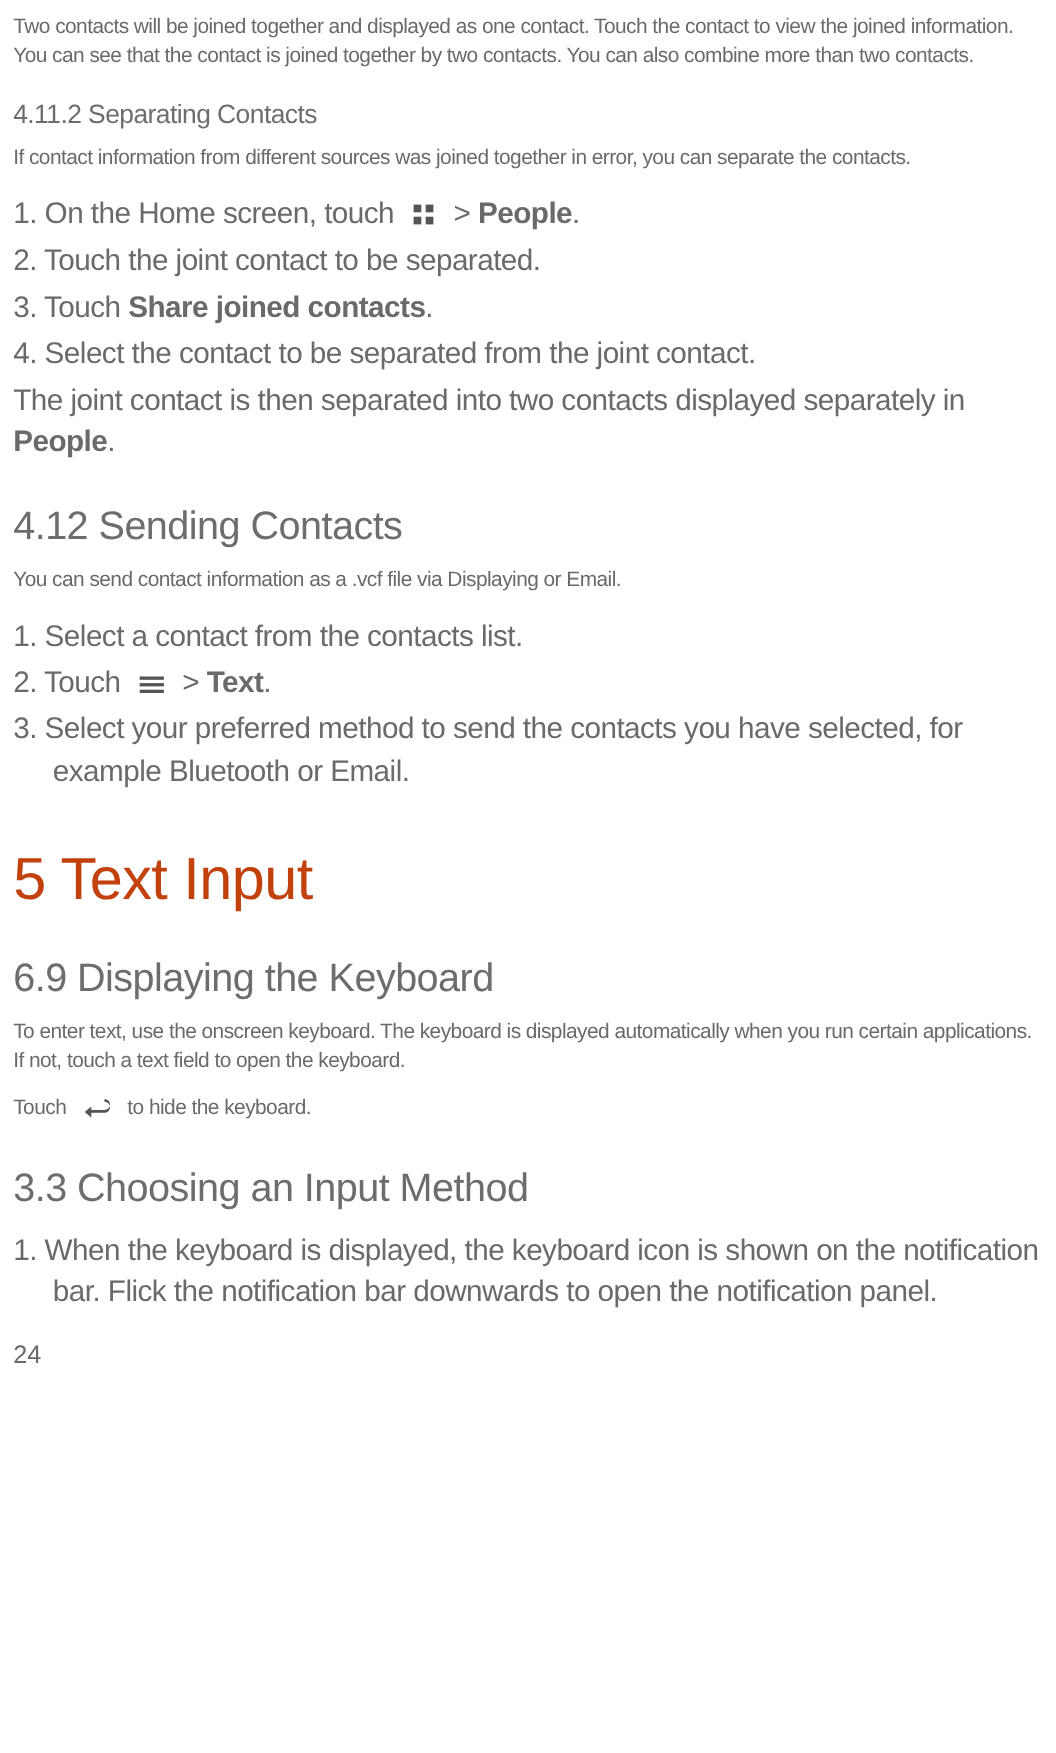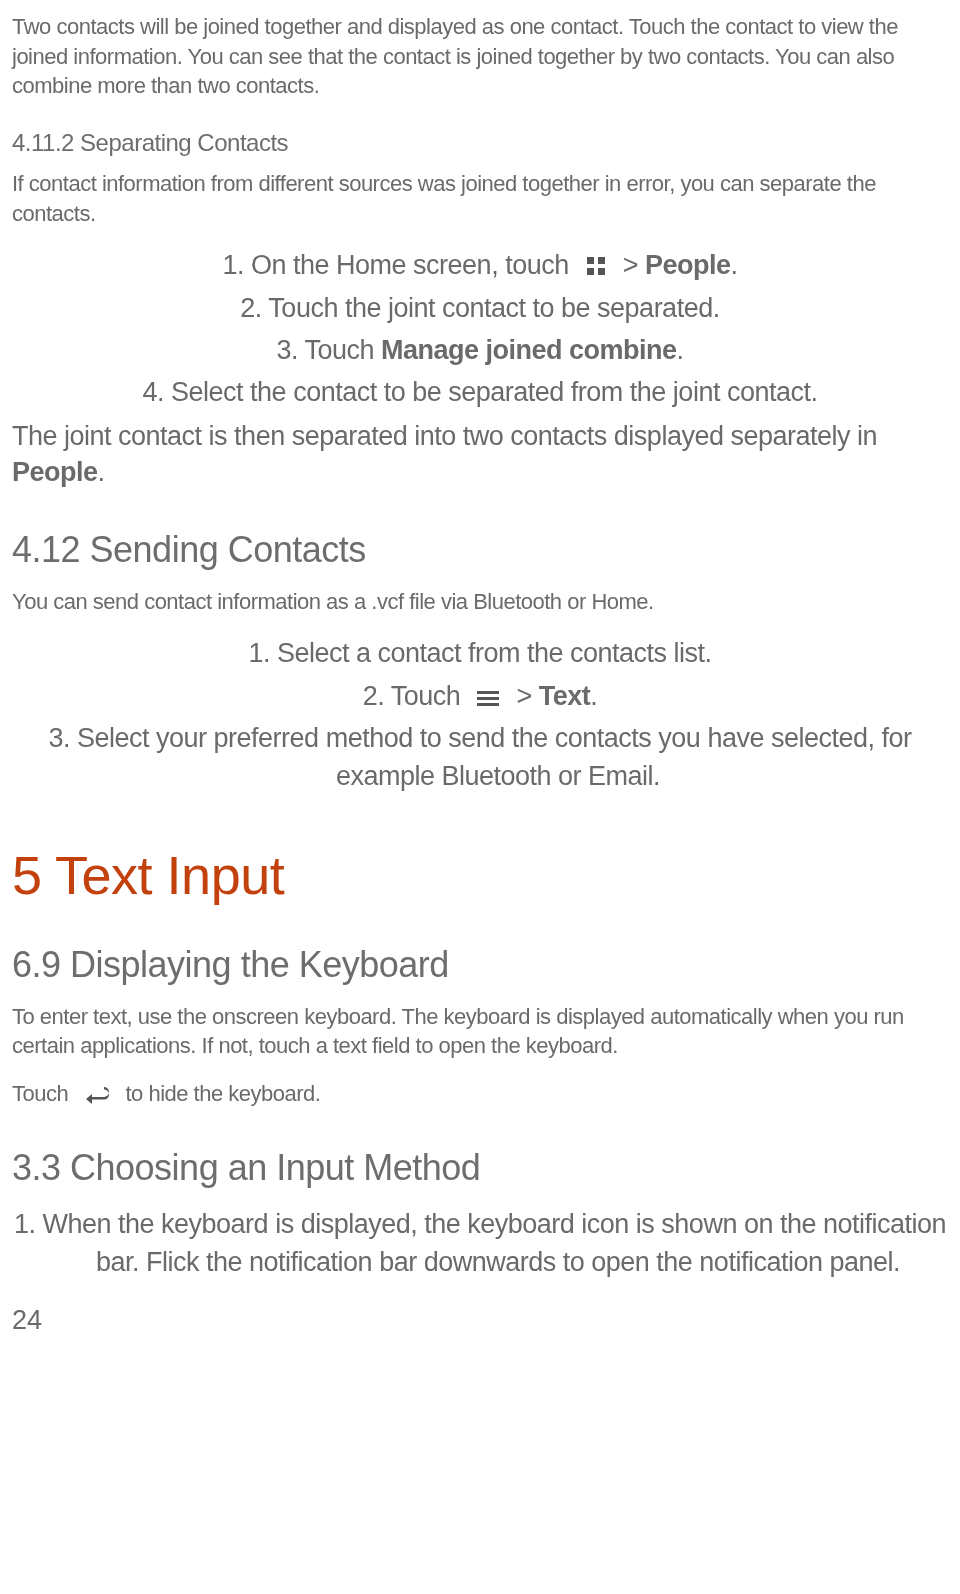--- a/index.html
+++ b/index.html
@@ -9,21 +9,21 @@
     width: 960px;
   }
   body {
     font-family: Arial, Helvetica, sans-serif;
     color: #6a6a6a;
     padding: 8px 12px 20px 12px;
     box-sizing: border-box;
     font-stretch: condensed;
   }
   .para {
-    font-size: 22px;
+    font-size: 19px;
     line-height: 1.35;
     margin: 4px 0 18px 0;
     letter-spacing: -0.5px;
   }
   .h3 {   
     font-size: 24px;
     color: #6d6d6d;
     margin: 28px 0 12px 0;
     letter-spacing: -0.5px;
   }
@@ -45,35 +45,34 @@
     margin: 0 0 6px 0;
     counter-reset: step;
   }
   ol.steps > li {
     font-size: 27px;
     line-height: 1.42;
     padding-left: 36px;
     text-indent: -36px;
     margin: 4px 0;
     letter-spacing: -0.5px;
-    text-align: center;
   }
   ol.steps > li::before {
     counter-increment: step;
     content: counter(step) ". ";
   }
   .b { font-weight: bold; }
   .follow {
     font-size: 27px;
     line-height: 1.35;
     margin: 4px 0 10px 0;
     letter-spacing: -0.5px;
   }
   .page-num {
-    font-size: 27px;
+    font-size: 23px;
     color: #6a6a6a;
     margin-top: 24px;
   }
   
   .icon {
     display: inline-block;
     vertical-align: -4px;
     margin: 0 8px;
   }
   .apps-icon svg, .menu-icon svg, .back-icon svg {
@@ -97,30 +96,30 @@
           <rect x="3" y="3" width="7" height="7"></rect>
           <rect x="14" y="3" width="7" height="7"></rect>
           <rect x="3" y="14" width="7" height="7"></rect>
           <rect x="14" y="14" width="7" height="7"></rect>
         </g>
       </svg>
     </span><span> &gt; </span><span class="b">People</span><span>.</span>
   </li>
   <li>Touch the joint contact to be separated.</li>
   <li>
-    <span>Touch </span><span class="b">Manage joined combine</span><span>.</span>
+    <span>Touch </span><span class="b">Share joined contacts</span><span>.</span>
   </li>
   <li>Select the contact to be separated from the joint contact.</li>
 </ol>
 <div class="follow">
   <span>The joint contact is then separated into two contacts displayed separately in </span><span class="b">People</span><span>.</span>
 </div>
 
 <div class="h2">4.12  Sending Contacts</div>
-<div class="para">You can send contact information as a .vcf file via Bluetooth or Home.</div>
+<div class="para">You can send contact information as a .vcf file via Displaying or Email.</div>
 
 <ol class="steps">
   <li>Select a contact from the contacts list.</li>
   <li>
     <span>Touch</span>
     <span class="icon menu-icon">
       <svg width="26" height="20" viewBox="0 0 26 20">
         <g fill="#555">
           <rect x="2" y="2" width="22" height="3"></rect>
           <rect x="2" y="8" width="22" height="3"></rect>

